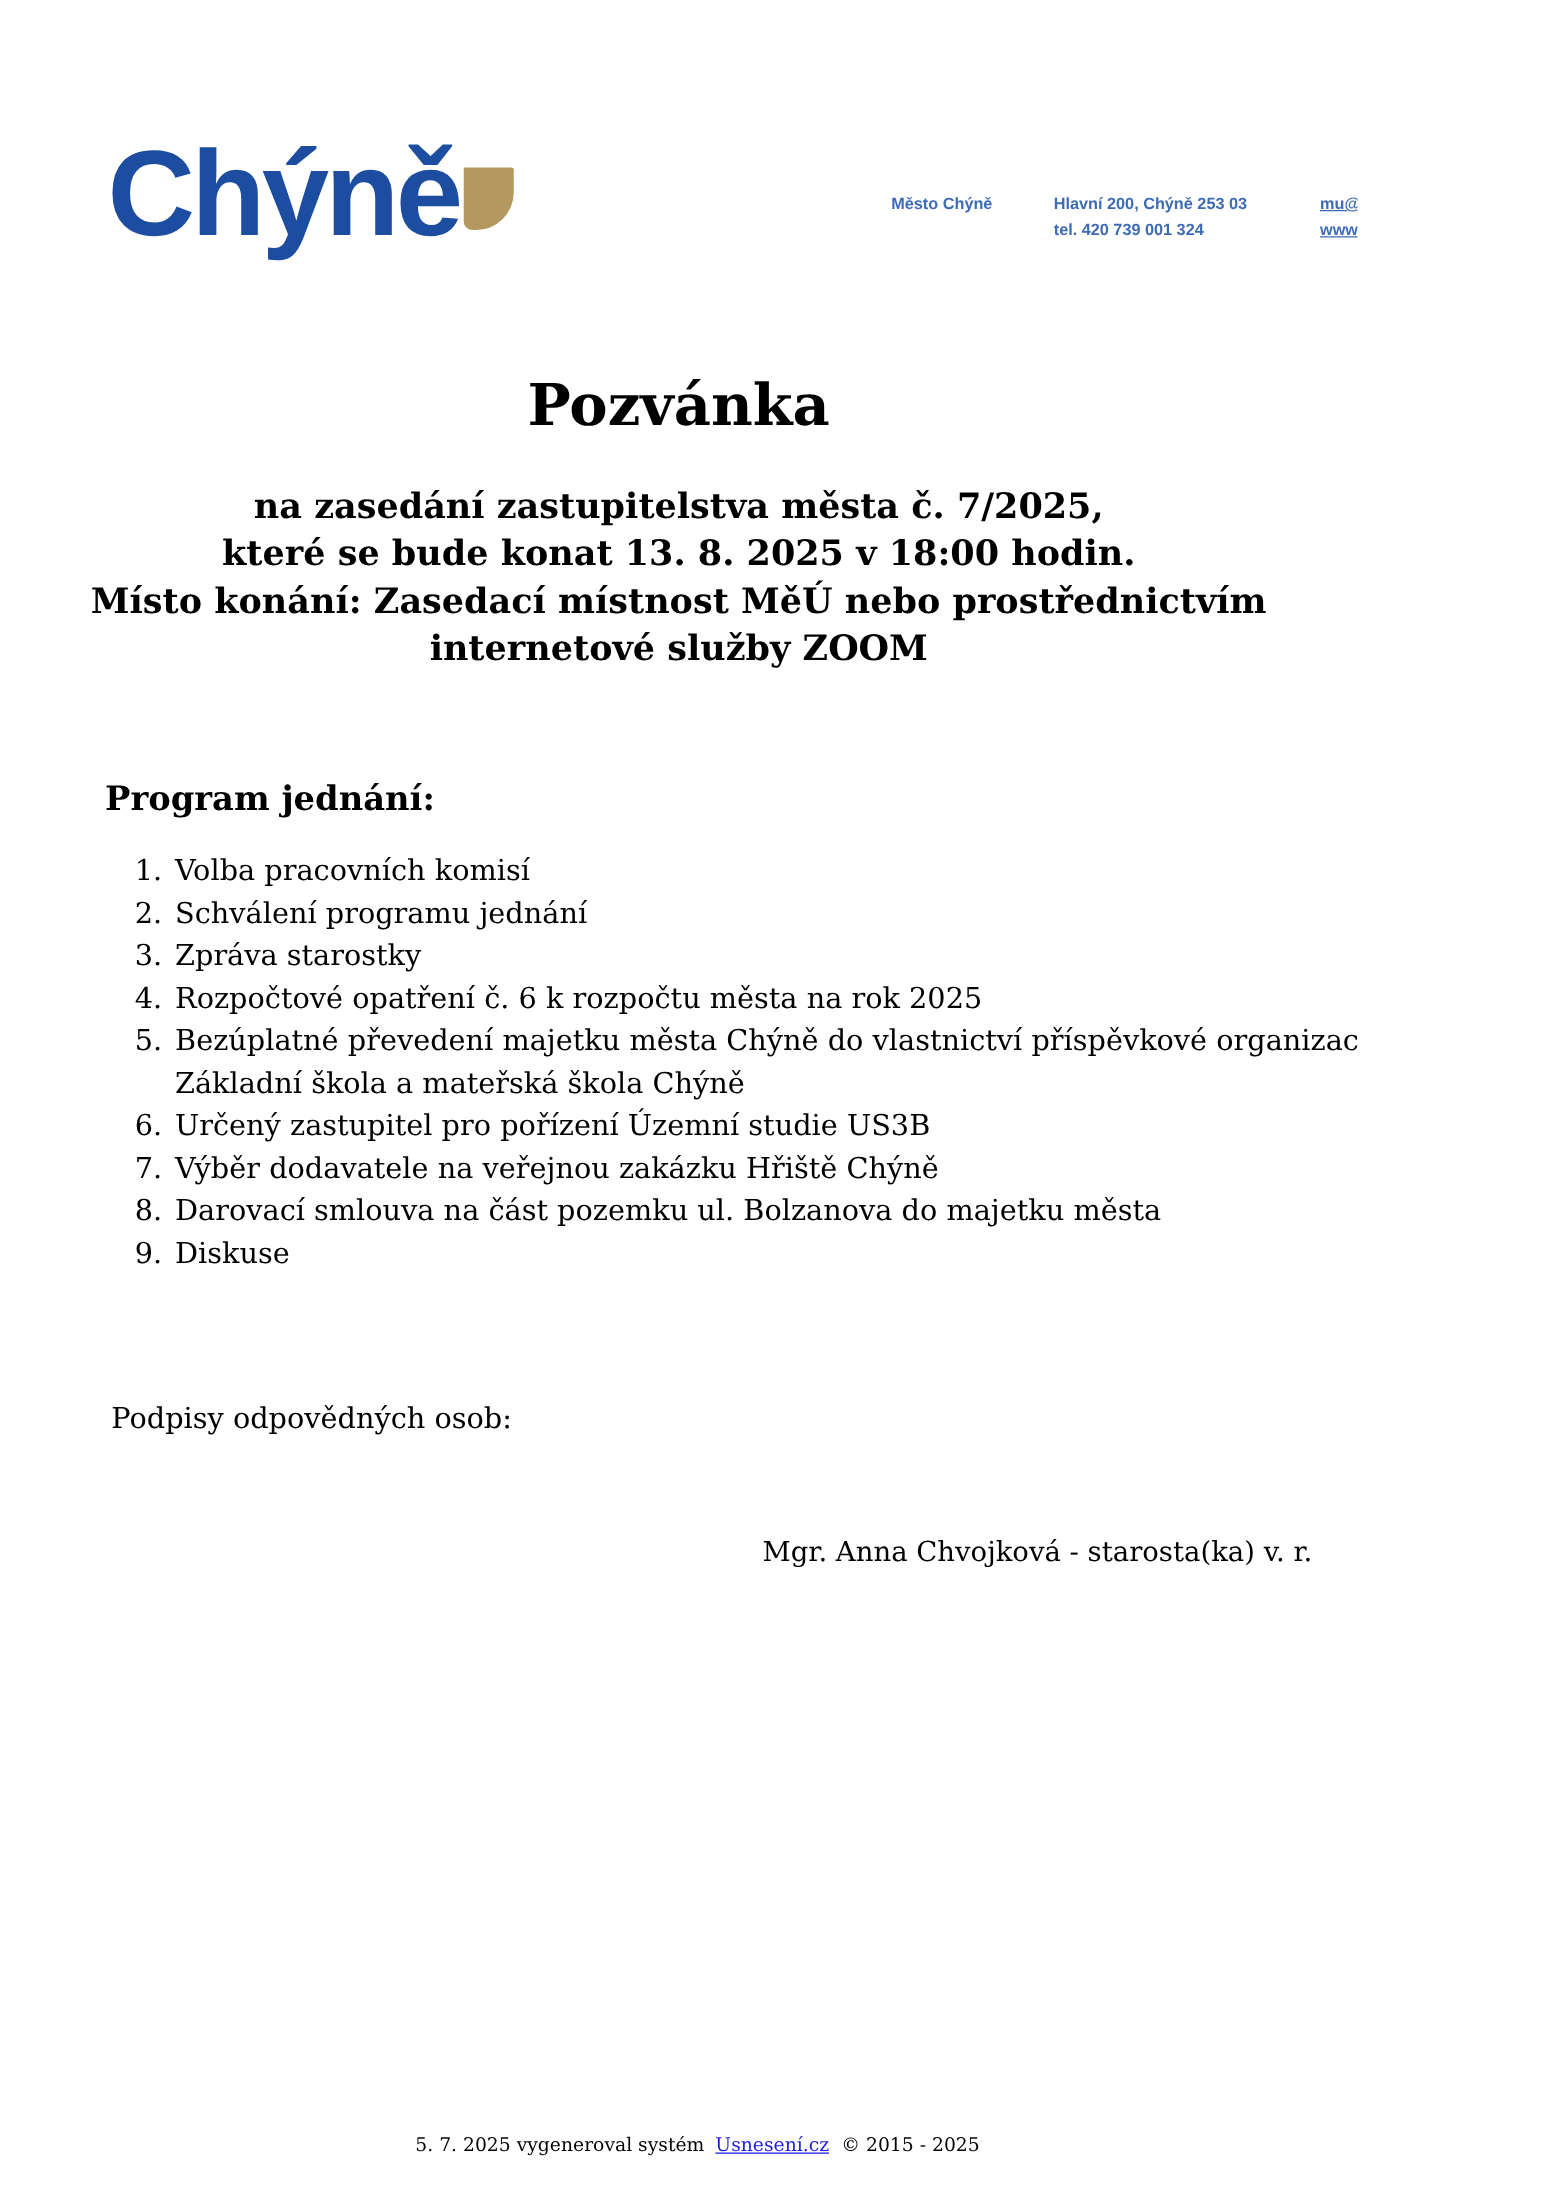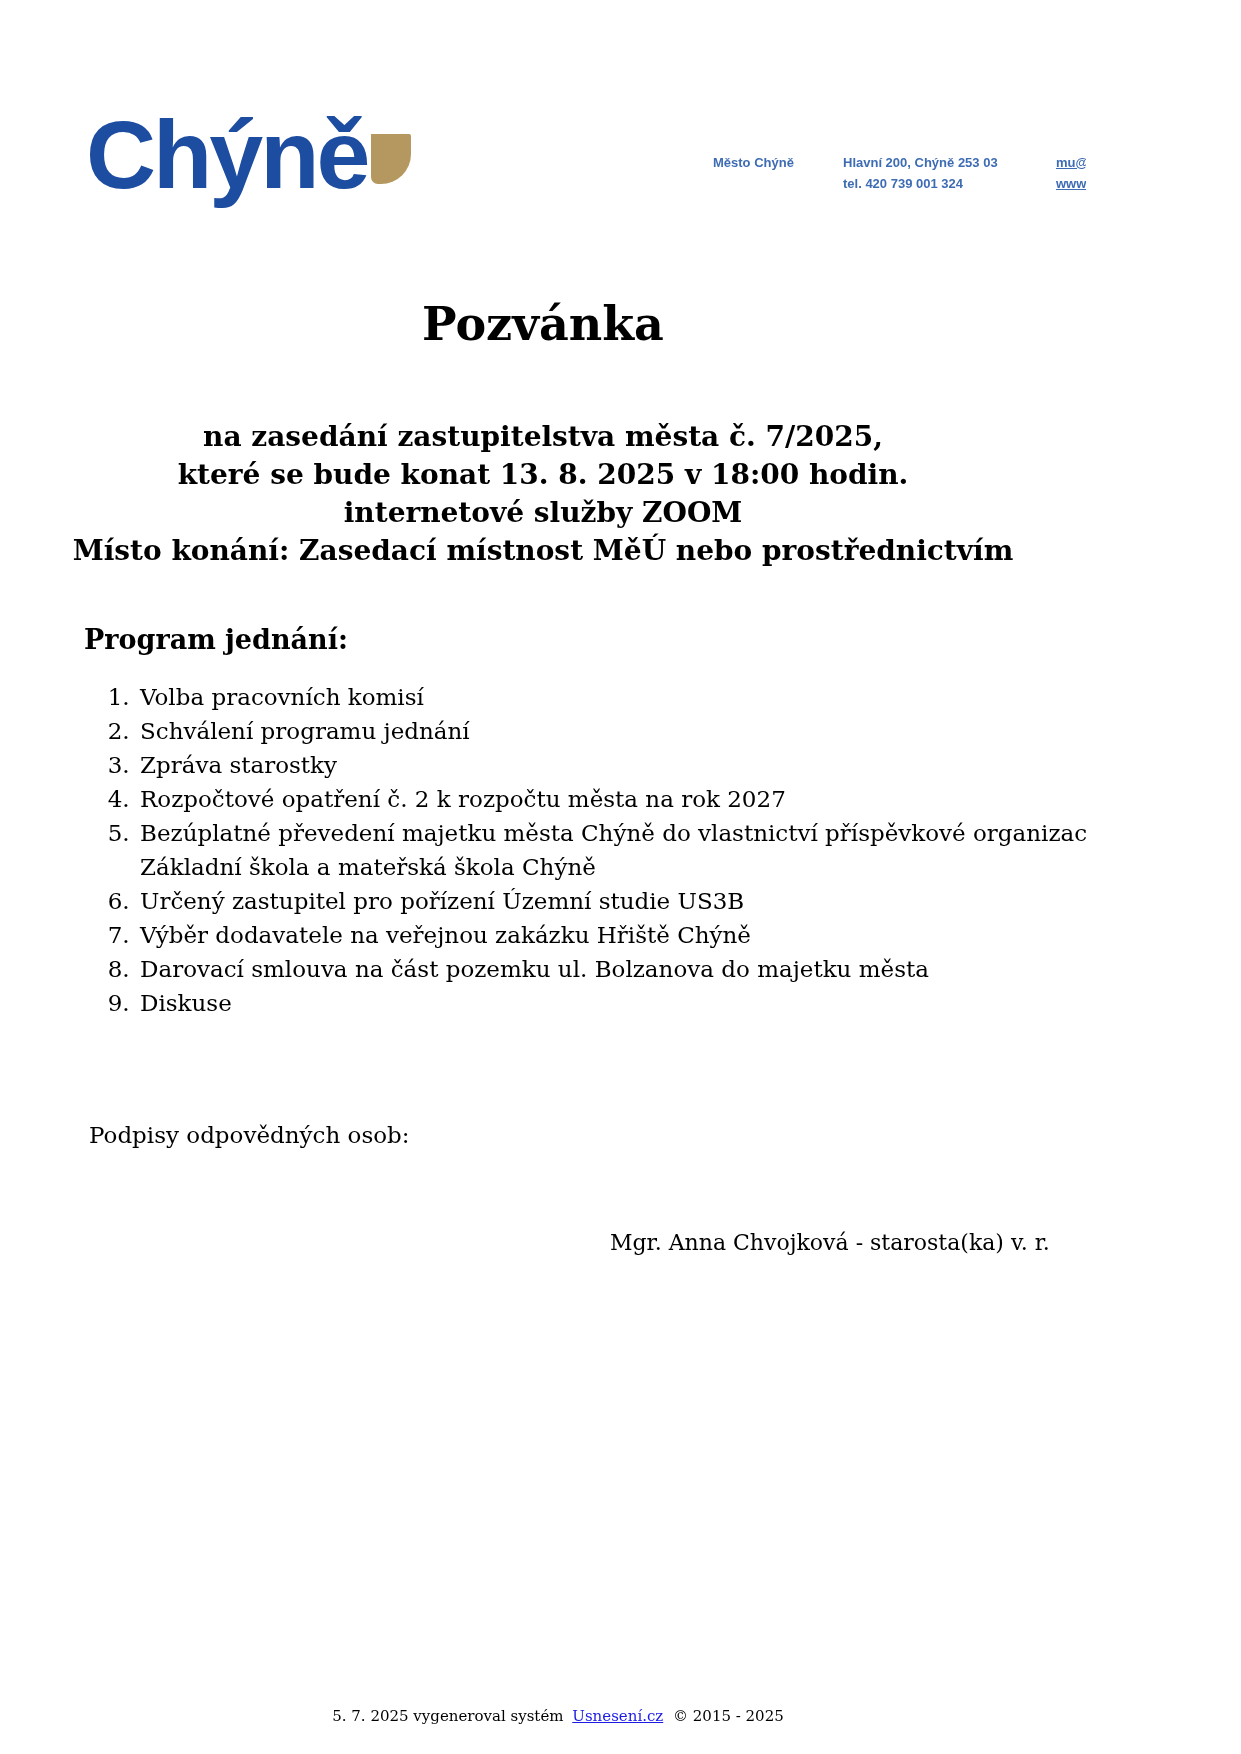--- a/index.html
+++ b/index.html
@@ -66,21 +66,20 @@
   }
   .subtitle {
     position: absolute;
     top: 386px;
     left: 0;
     width: 100%;
     text-align: center;
     font-size: 28px;
     font-weight: bold;
     line-height: 38px;
-    margin-top: 32px;
   }
 
   
   .program-heading {
     position: absolute;
     top: 624px;
     left: 84px;
     font-size: 27px;
     font-weight: bold;
     margin: 0;
@@ -163,30 +162,30 @@
         <div>www.chyne.cz</div>
       </div>
     </div>
   </header>
 
   <h1 class="title">Pozvánka</h1>
 
   <div class="subtitle">
     <div>na zasedání zastupitelstva města č. 7/2025,</div>
     <div>které se bude konat 13. 8. 2025 v 18:00 hodin.</div>
+    <div>Místo konání: Zasedací místnost MěÚ nebo prostřednictvím</div>
     <div>internetové služby ZOOM</div>
-    <div>Místo konání: Zasedací místnost MěÚ nebo prostřednictvím</div>
   </div>
 
   <h2 class="program-heading">Program jednání:</h2>
   <ol class="program-list">
     <li>Volba pracovních komisí</li>
     <li>Schválení programu jednání</li>
     <li>Zpráva starostky</li>
-    <li>Rozpočtové opatření č. 2 k rozpočtu města na rok 2027</li>
+    <li>Rozpočtové opatření č. 6 k rozpočtu města na rok 2025</li>
     <li>Bezúplatné převedení majetku města Chýně do vlastnictví příspěvkové organizace Základní škola a mateřská škola Chýně</li>
     <li>Určený zastupitel pro pořízení Územní studie US3B</li>
     <li>Výběr dodavatele na veřejnou zakázku Hřiště Chýně</li>
     <li>Darovací smlouva na část pozemku ul. Bolzanova do majetku města</li>
     <li>Diskuse</li>
   </ol>
 
   <p class="podpisy">Podpisy odpovědných osob:</p>
   <p class="signer">Mgr. Anna Chvojková - starosta(ka) v. r.</p>
 

